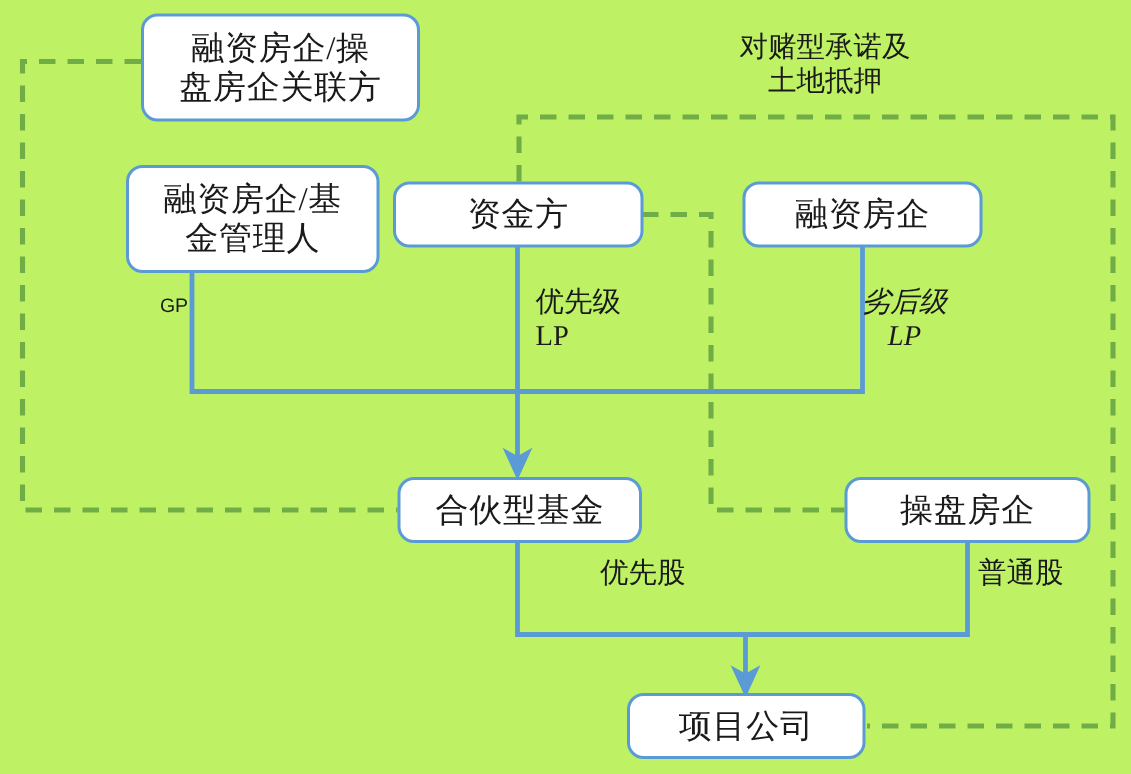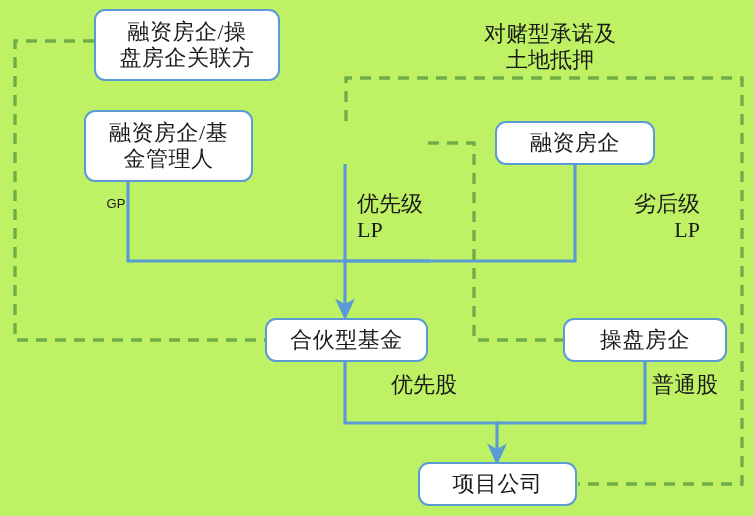--- a/index.html
+++ b/index.html
@@ -37,21 +37,21 @@
     color: #1a1a1a;
     font-size: 22px;
     line-height: 1.18;
     letter-spacing: 0.5px;
     white-space: pre-line;
     z-index: 3;
   }
   .edge-label {
     position: absolute;
     color: #1a1a1a;
-    font-size: 22px;
+    font-size: 19px;
     line-height: 1.2;
     text-align: center;
     white-space: pre-line;
     z-index: 4;
     background: transparent;
   }
   .edge-label.sans {
     font-family: "Liberation Sans", "DejaVu Sans", sans-serif;
     font-size: 13px;
   }
@@ -86,35 +86,36 @@
 
     <path d="M428,143 L474,143 L474,340 L563,340" fill="none" stroke="#70ad47" stroke-width="3.4" stroke-dasharray="11,8" stroke-linecap="butt"></path>
   </svg>
 
   <div class="node" style="left:94px; top:9px; width:186px; height:72px;">融资房企/操
 盘房企关联方</div>
 
   <div class="node" style="left:44px; top:110px; width:169px; height:72px;margin-left:40px;">融资房企/基
 金管理人</div>
 
+  <div class="node" style="left:262px; top:121px; width:167px; height:44px;">资金方</div>
 
   <div class="node" style="left:265px; top:318px; width:163px; height:44px;">合伙型基金</div>
 
   <div class="node" style="left:495px; top:121px; width:160px; height:44px;">融资房企</div>
 
   <div class="node" style="left:418px; top:462px; width:159px; height:44px;">项目公司</div>
 
   <div class="node" style="left:563px; top:318px; width:164px; height:44px;">操盘房企</div>
 
   <div class="edge-label sans" style="left:86px; top:196px; width:60px;">GP</div>
 
   <div class="edge-label" style="left:357px; top:191px; width:90px; text-align:left;">优先级
 LP</div>
 
-  <div class="edge-label" style="left:610px; top:191px; width:90px; text-align:right;">劣后级
+  <div class="edge-label" style="left:558px; top:191px; width:90px; text-align:center;font-style:italic;">劣后级
 LP</div>
 
   <div class="edge-label" style="left:357px; top:372px; width:100px; text-align:right;">优先股</div>
 
   <div class="edge-label" style="left:652px; top:372px; width:100px; text-align:left;">普通股</div>
 
 
 
   <div class="edge-label" style="left:450px; top:21px; width:200px; text-align:center;">对赌型承诺及
 土地抵押</div>

